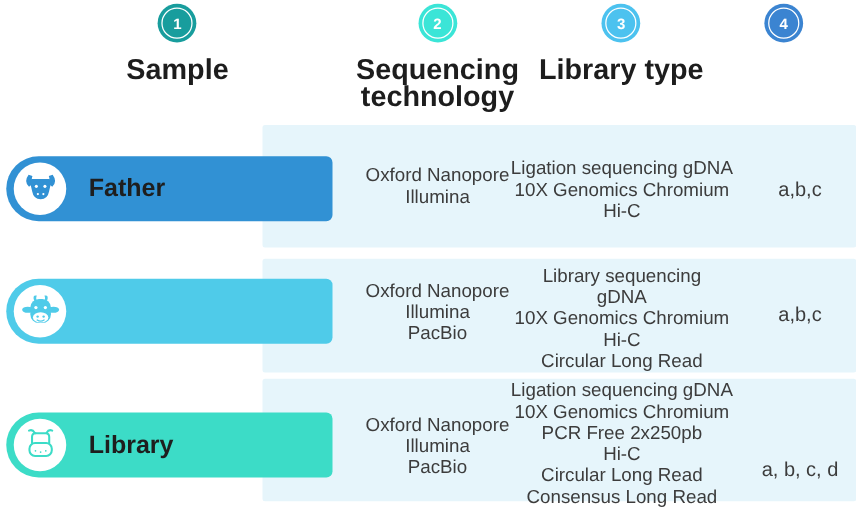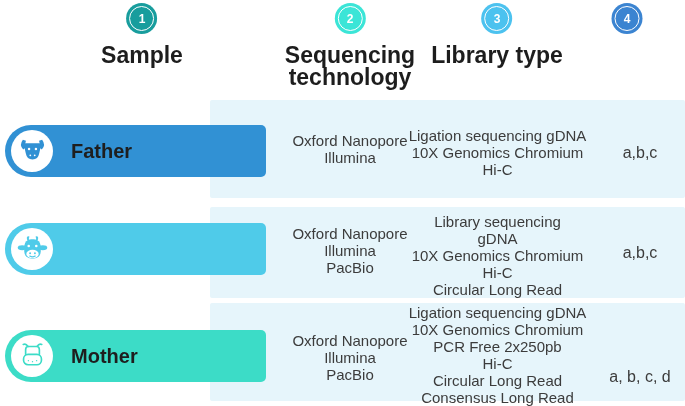--- a/index.html
+++ b/index.html
@@ -117,21 +117,21 @@
         <path d="M17 9 Q14.5 4.5 10.5 6.5"></path>
         <path d="M31 9 Q33.5 4.5 37.5 6.5"></path>
         <path d="M18 9.5 L30 9.5 Q34 9.5 34 14 L34 21"></path>
         <path d="M14 21 L14 14 Q14 9.5 18 9.5"></path>
         <rect x="11" y="21" width="26" height="15" rx="6.5"></rect>
         <circle cx="18" cy="30" r="1" fill="currentColor" stroke="none"></circle>
         <circle cx="24" cy="31.5" r="1" fill="currentColor" stroke="none"></circle>
         <circle cx="30" cy="30" r="1" fill="currentColor" stroke="none"></circle>
       </svg>
     </div>
-    <div class="sample-label">Mother</div>
+    <div class="sample-label">Library</div>
   </div>
 
   <div class="cell seq r0">
     <div>Oxford Nanopore</div>
     <div>Illumina</div>
   </div>
   <div class="cell seq r1">
     <div>Oxford Nanopore</div>
     <div>Illumina</div>
     <div>PacBio</div>

